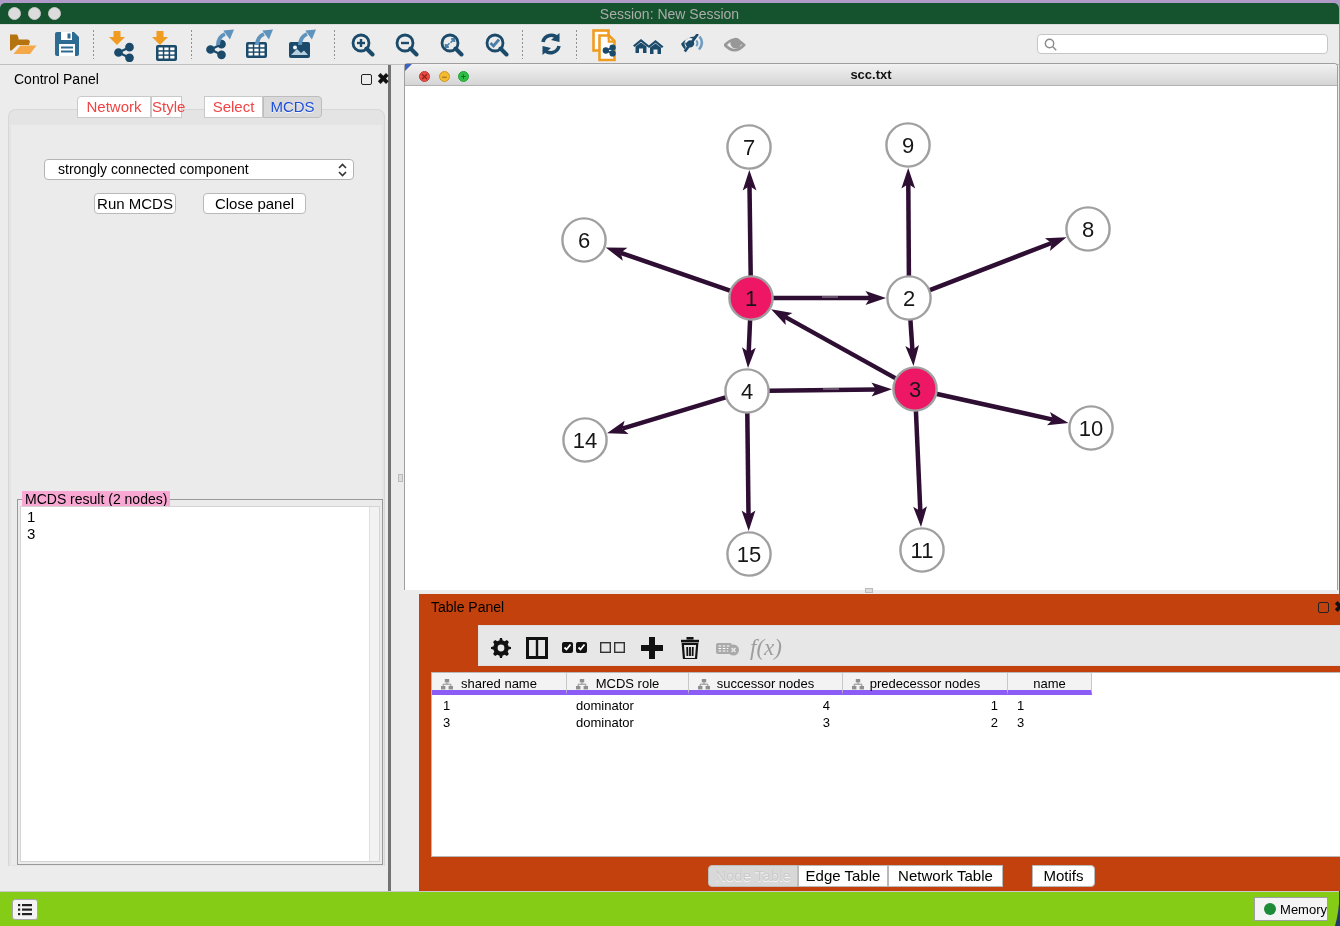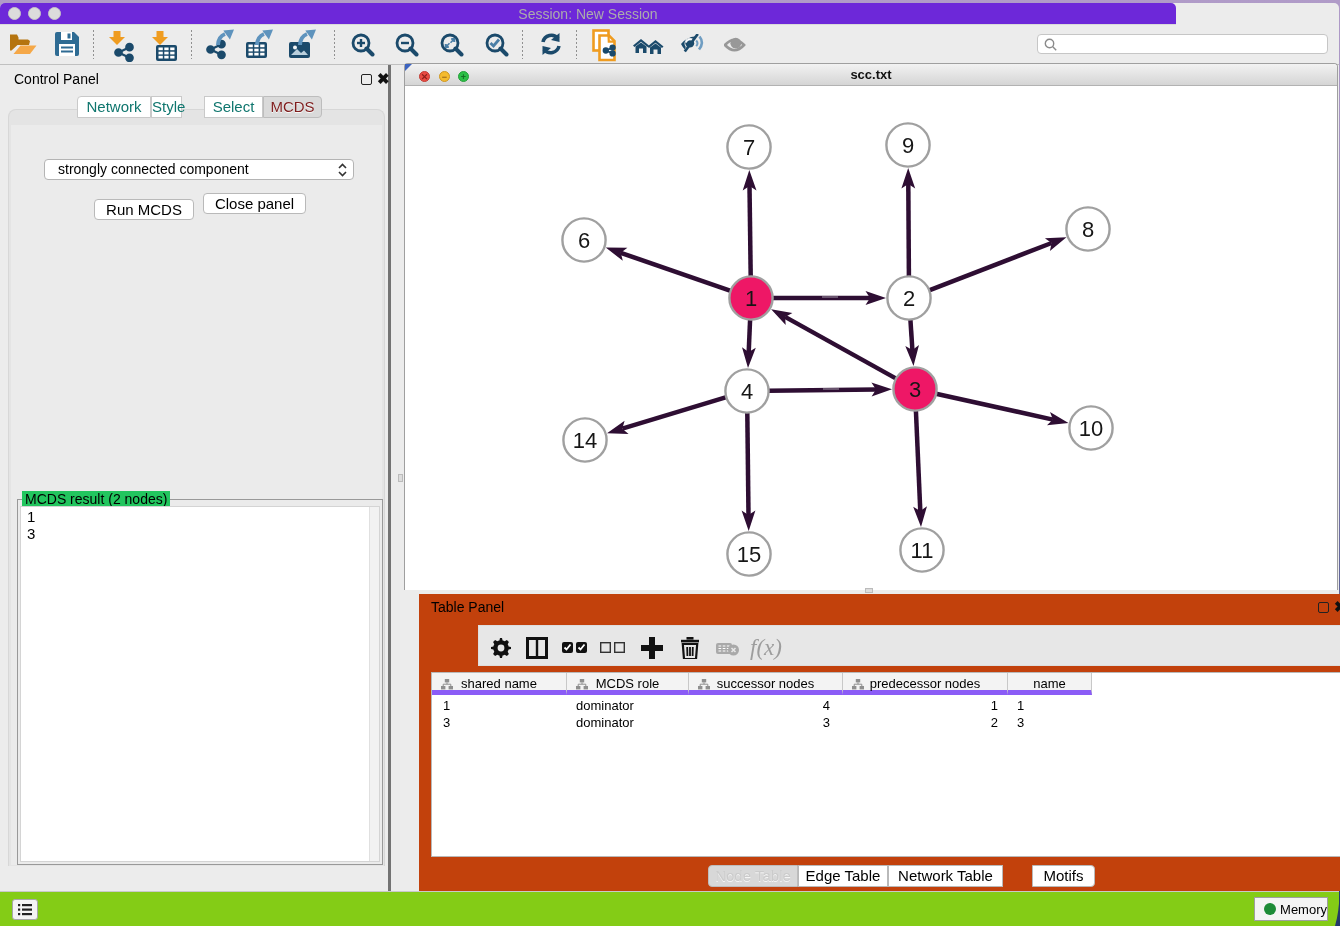--- a/index.html
+++ b/index.html
@@ -1,36 +1,36 @@
 <!DOCTYPE html>
 <html><head>
 <meta charset="utf-8">
 <style>
 * { margin:0; padding:0; box-sizing:border-box; }
 html,body { width:1340px; height:926px; overflow:hidden; }
 body { background:linear-gradient(#b09bc8 0%, #8f82b5 40%, #3d4f85 80%, #24386a 100%); font-family:"Liberation Sans", sans-serif; position:relative; }
 #win { position:absolute; left:0; top:3px; width:1339px; height:923px; background:#ececec; border-radius:5px 5px 0 0; }
-#titlebar { position:absolute; left:0; top:3px; width:1176px; height:22px; background:#6d28d9; border-radius:5px 5px 0 0; border-bottom:1px solid #dadada; }
+#titlebar { position:absolute; left:0; top:3px; width:1339px; height:22px; background:#14532d; border-radius:5px 5px 0 0; border-bottom:1px solid #dadada; }
 .tl { position:absolute; top:4px; width:13px; height:13px; border-radius:50%; background:#dcdcdc; border:1px solid #c6c6c6; }
 #title-text { position:absolute; top:3px; left:0; width:100%; text-align:center; font-size:14px; color:#acacac; }
 #toolbar { position:absolute; left:0; top:25px; width:1339px; height:40px; background:#ececec; border-bottom:1px solid #c0c0c0; }
 .tbsep { position:absolute; top:5px; height:29px; width:1px; background-image:linear-gradient(#909090 50%, rgba(0,0,0,0) 50%); background-size:1px 4px; }
 #search { position:absolute; left:1037px; top:34px; width:291px; height:20px; background:#fff; border:1px solid #c6c6c6; border-radius:4px; }
 
 #cpanel { position:absolute; left:0; top:65px; width:391px; height:826px; background:#ececec; border-right:3px solid #737373; }
 #cp-outer { position:absolute; left:8px; top:44px; width:377px; height:757px; background:#e4e4e4; border:1px solid #d7d7d7; border-radius:8px 8px 0 0; border-bottom:none; }
 #cp-inner2 { position:absolute; left:2px; top:15px; width:371px; height:740px; background:#ebebeb; }
-.cptab { position:absolute; top:31px; height:22px; background:#fff; border:1px solid #c9c9c9; font-size:15px; text-align:center; line-height:20px; color:#0f766e; z-index:3; }
+.cptab { position:absolute; top:31px; height:22px; background:#fff; border:1px solid #c9c9c9; font-size:15px; text-align:center; line-height:20px; color:#ef4444; z-index:3; }
 .winbtn-sq { position:absolute; width:11px; height:11px; border:1.5px solid #222; border-radius:2px; }
 .winbtn-x { position:absolute; font-size:15px; font-weight:bold; color:#111; line-height:14px; }
 #opt-label { position:absolute; left:0; top:72px; width:392px; text-align:center; font-size:15px; color:#000; }
 #dropdown { position:absolute; left:44px; top:94px; width:310px; height:21px; background:#fff; border:1px solid #b4b4b4; border-radius:4px; font-size:14px; line-height:19px; padding-left:13px; }
 .btn { position:absolute; height:21px; background:#fff; border:1px solid #b9b9b9; border-radius:4px; font-size:15px; text-align:center; line-height:19px; }
 #fieldset { position:absolute; left:17px; top:434px; width:366px; height:366px; border:1px solid #999; }
-#fieldset-legend { position:absolute; left:4px; top:-9px; background:#22c55e; padding:0 3px; font-size:14px; }
+#fieldset-legend { position:absolute; left:4px; top:-9px; background:#f9a8d4; padding:0 3px; font-size:14px; }
 #fieldset-inner { position:absolute; left:2px; top:6px; width:360px; height:356px; background:#fff; border:1px solid #d4d4d4; }
 
 #netwin { position:absolute; left:404px; top:63px; width:934px; height:527px; background:#fff; border:1px solid #9f9f9f; border-bottom:none; border-radius:4px 4px 0 0; }
 #nw-titlebar { position:absolute; left:0; top:0; width:932px; height:22px; background:linear-gradient(#f2f2f2,#d5d5d5); border-bottom:1px solid #b2b2b2; border-radius:4px 4px 0 0; }
 #nw-title { position:absolute; width:100%; text-align:center; top:3px; font-size:13px; font-weight:bold; color:#111; }
 .tl2 { position:absolute; top:7px; width:11px; height:11px; border-radius:50%; font-size:9px; font-weight:bold; text-align:center; line-height:10px; }
 
 #tpanel { position:absolute; left:419px; top:594px; width:935px; height:297px; background:#c2410c; }
 #tp-toolbar { position:absolute; left:11px; top:31px; width:913px; height:41px; background:#e7e7e7; border:1px solid #dedede;margin-left:48px; }
 #tp-table { position:absolute; left:12px; top:78px; width:914px; height:185px; background:#fff; border:1px solid #b9b9b9; }
@@ -193,28 +193,28 @@
 <div id="cpanel">
   <div style="position:absolute; left:14px; top:6px; font-size:14px;">Control Panel</div>
   <div class="winbtn-sq" style="left:361px; top:9px;"></div>
   <div class="winbtn-x" style="left:377px; top:7px;">✖</div>
   <div id="cp-outer">
       <div id="cp-inner2"></div>
     </div>
   <div class="cptab" style="left:77px; width:74px; border-radius:4px 0 0 0;">Network</div>
   <div class="cptab" style="left:151px; width:31px;">Style</div>
   <div class="cptab" style="left:204px; width:59px;">Select</div>
-  <div class="cptab" style="left:263px; width:59px; background:#dadada; color:#7f1d1d; text-shadow:0 1px 0 #f8f8f8; border-radius:0 4px 4px 0; border-color:#bdbdbd;">MCDS</div>
+  <div class="cptab" style="left:263px; width:59px; background:#dadada; color:#1d4ed8; text-shadow:0 1px 0 #f8f8f8; border-radius:0 4px 4px 0; border-color:#bdbdbd;">MCDS</div>
   <div id="dropdown">strongly connected component
     <svg width="11" height="14" style="position:absolute; right:5px; top:3px;" viewBox="0 0 11 14">
         <path d="M2,5 L5.5,1.5 L9,5" fill="none" stroke="#333" stroke-width="1.6"></path>
         <path d="M2,9 L5.5,12.5 L9,9" fill="none" stroke="#333" stroke-width="1.6"></path>
       </svg>
   </div>
-  <div class="btn" style="left:94px; top:134px; width:100px;">Run MCDS</div>
+  <div class="btn" style="left:94px; top:128px; width:82px;">Run MCDS</div>
   <div class="btn" style="left:203px; top:128px; width:103px;">Close panel</div>
   <div id="fieldset">
     <div id="fieldset-legend">MCDS result (2 nodes)</div>
     <div id="fieldset-inner">
       <div style="position:absolute; left:6px; top:2px; font-size:15px; line-height:16.5px;">1<br>3</div>
       <div style="position:absolute; right:0px; top:0px; width:10px; height:354px; background:#f2f2f2; border-left:1px solid #e0e0e0;"></div>
     </div>
   </div>
 </div>
 

